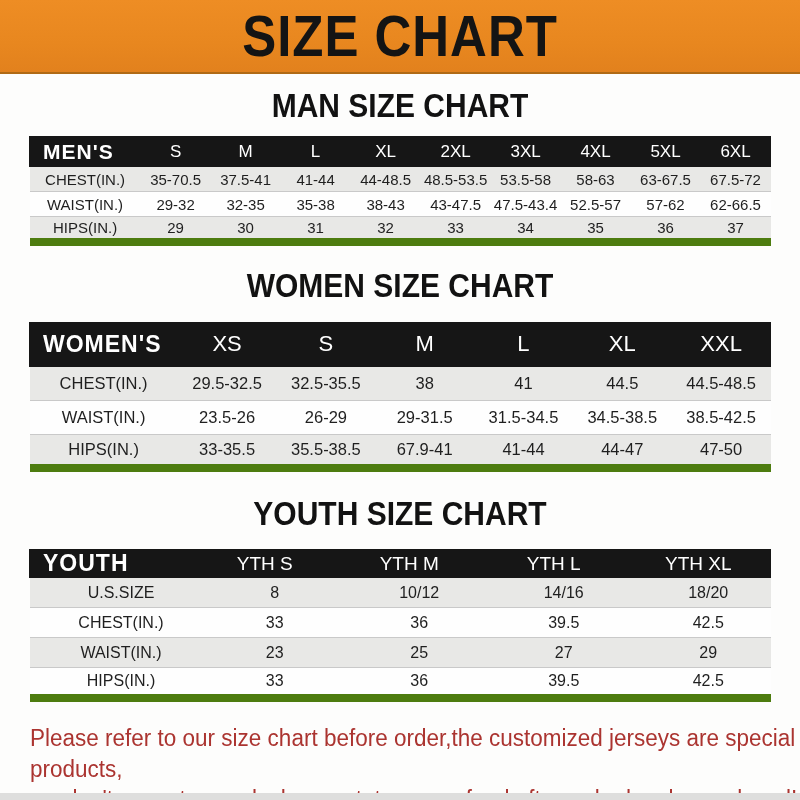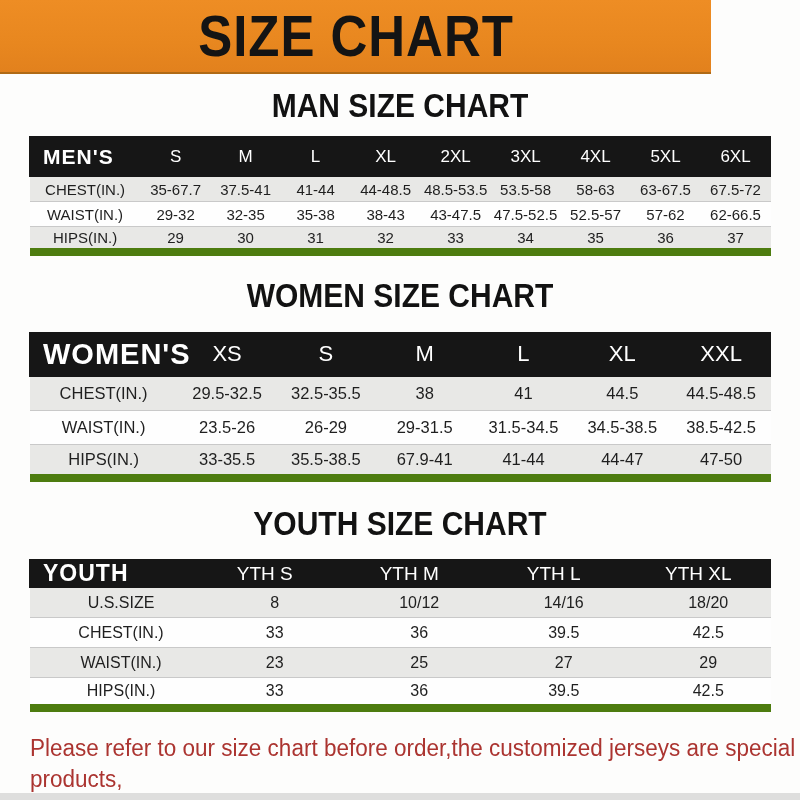--- a/index.html
+++ b/index.html
@@ -6,21 +6,21 @@
   html, body {
     width: 800px; height: 800px;
     background: #fdfdfc;
     font-family: "Liberation Sans", sans-serif;
     overflow: hidden;
     position: relative;
   }
 
   
   .banner {
-    width: 711px; height: 74px;
+    width: 800px; height: 74px;
     background: linear-gradient(180deg, #ee8d24 0%, #e8871f 60%, #e2811d 100%);
     border-bottom: 2px solid #b06a15;
     display: flex; align-items: center; justify-content: center;
   }
   .banner h1 {
     color: #141414;
     font-size: 52px;
     font-weight: 700;
     letter-spacing: 1px;
     transform: scaleX(0.98) scaleY(1.12);
@@ -58,24 +58,24 @@
     font-weight: 400;
     text-align: center;
     border: 1px solid #161616;
   }
   table.size-table thead th.corner {
     text-align: left;
     font-weight: 700;
     padding-left: 13px;
     letter-spacing: 1px;
   }
-  .t-men   thead th { height: 40px; font-size: 17px; }
+  .t-men   thead th { height: 30px; font-size: 17px; }
   .t-men   thead th.corner { font-size: 21px; }
   .t-women thead th { height: 44px; font-size: 22px; }
-  .t-women thead th.corner { font-size: 29px; margin-top: 24px; }
+  .t-women thead th.corner { font-size: 23px; margin-top: 24px; }
   .t-youth thead th { height: 27px; font-size: 19px; }
   .t-youth thead th.corner { font-size: 23px; letter-spacing: 2px; }
 
   table.size-table tbody td {
     text-align: center;
     color: #1f1f1f;
     border-top: 1px solid #c9c9c9;
   }
   table.size-table tbody tr:nth-child(odd)  td { background: #e8e8e6; }
   table.size-table tbody tr:nth-child(even) td { background: #fefefe; }
@@ -140,38 +140,38 @@
             <th>2XL</th>
             <th>3XL</th>
             <th>4XL</th>
             <th>5XL</th>
             <th>6XL</th>
           </tr>
         </thead>
         <tbody>
           <tr>
             <td>CHEST(IN.)</td>
-            <td>35-67.7</td>
+            <td>35-70.5</td>
             <td>37.5-41</td>
             <td>41-44</td>
             <td>44-48.5</td>
             <td>48.5-53.5</td>
             <td>53.5-58</td>
             <td>58-63</td>
             <td>63-67.5</td>
             <td>67.5-72</td>
           </tr>
           <tr>
             <td>WAIST(IN.)</td>
             <td>29-32</td>
             <td>32-35</td>
             <td>35-38</td>
             <td>38-43</td>
             <td>43-47.5</td>
-            <td>47.5-52.5</td>
+            <td>47.5-43.4</td>
             <td>52.5-57</td>
             <td>57-62</td>
             <td>62-66.5</td>
           </tr>
           <tr>
             <td>HIPS(IN.)</td>
             <td>29</td>
             <td>30</td>
             <td>31</td>
             <td>32</td>

